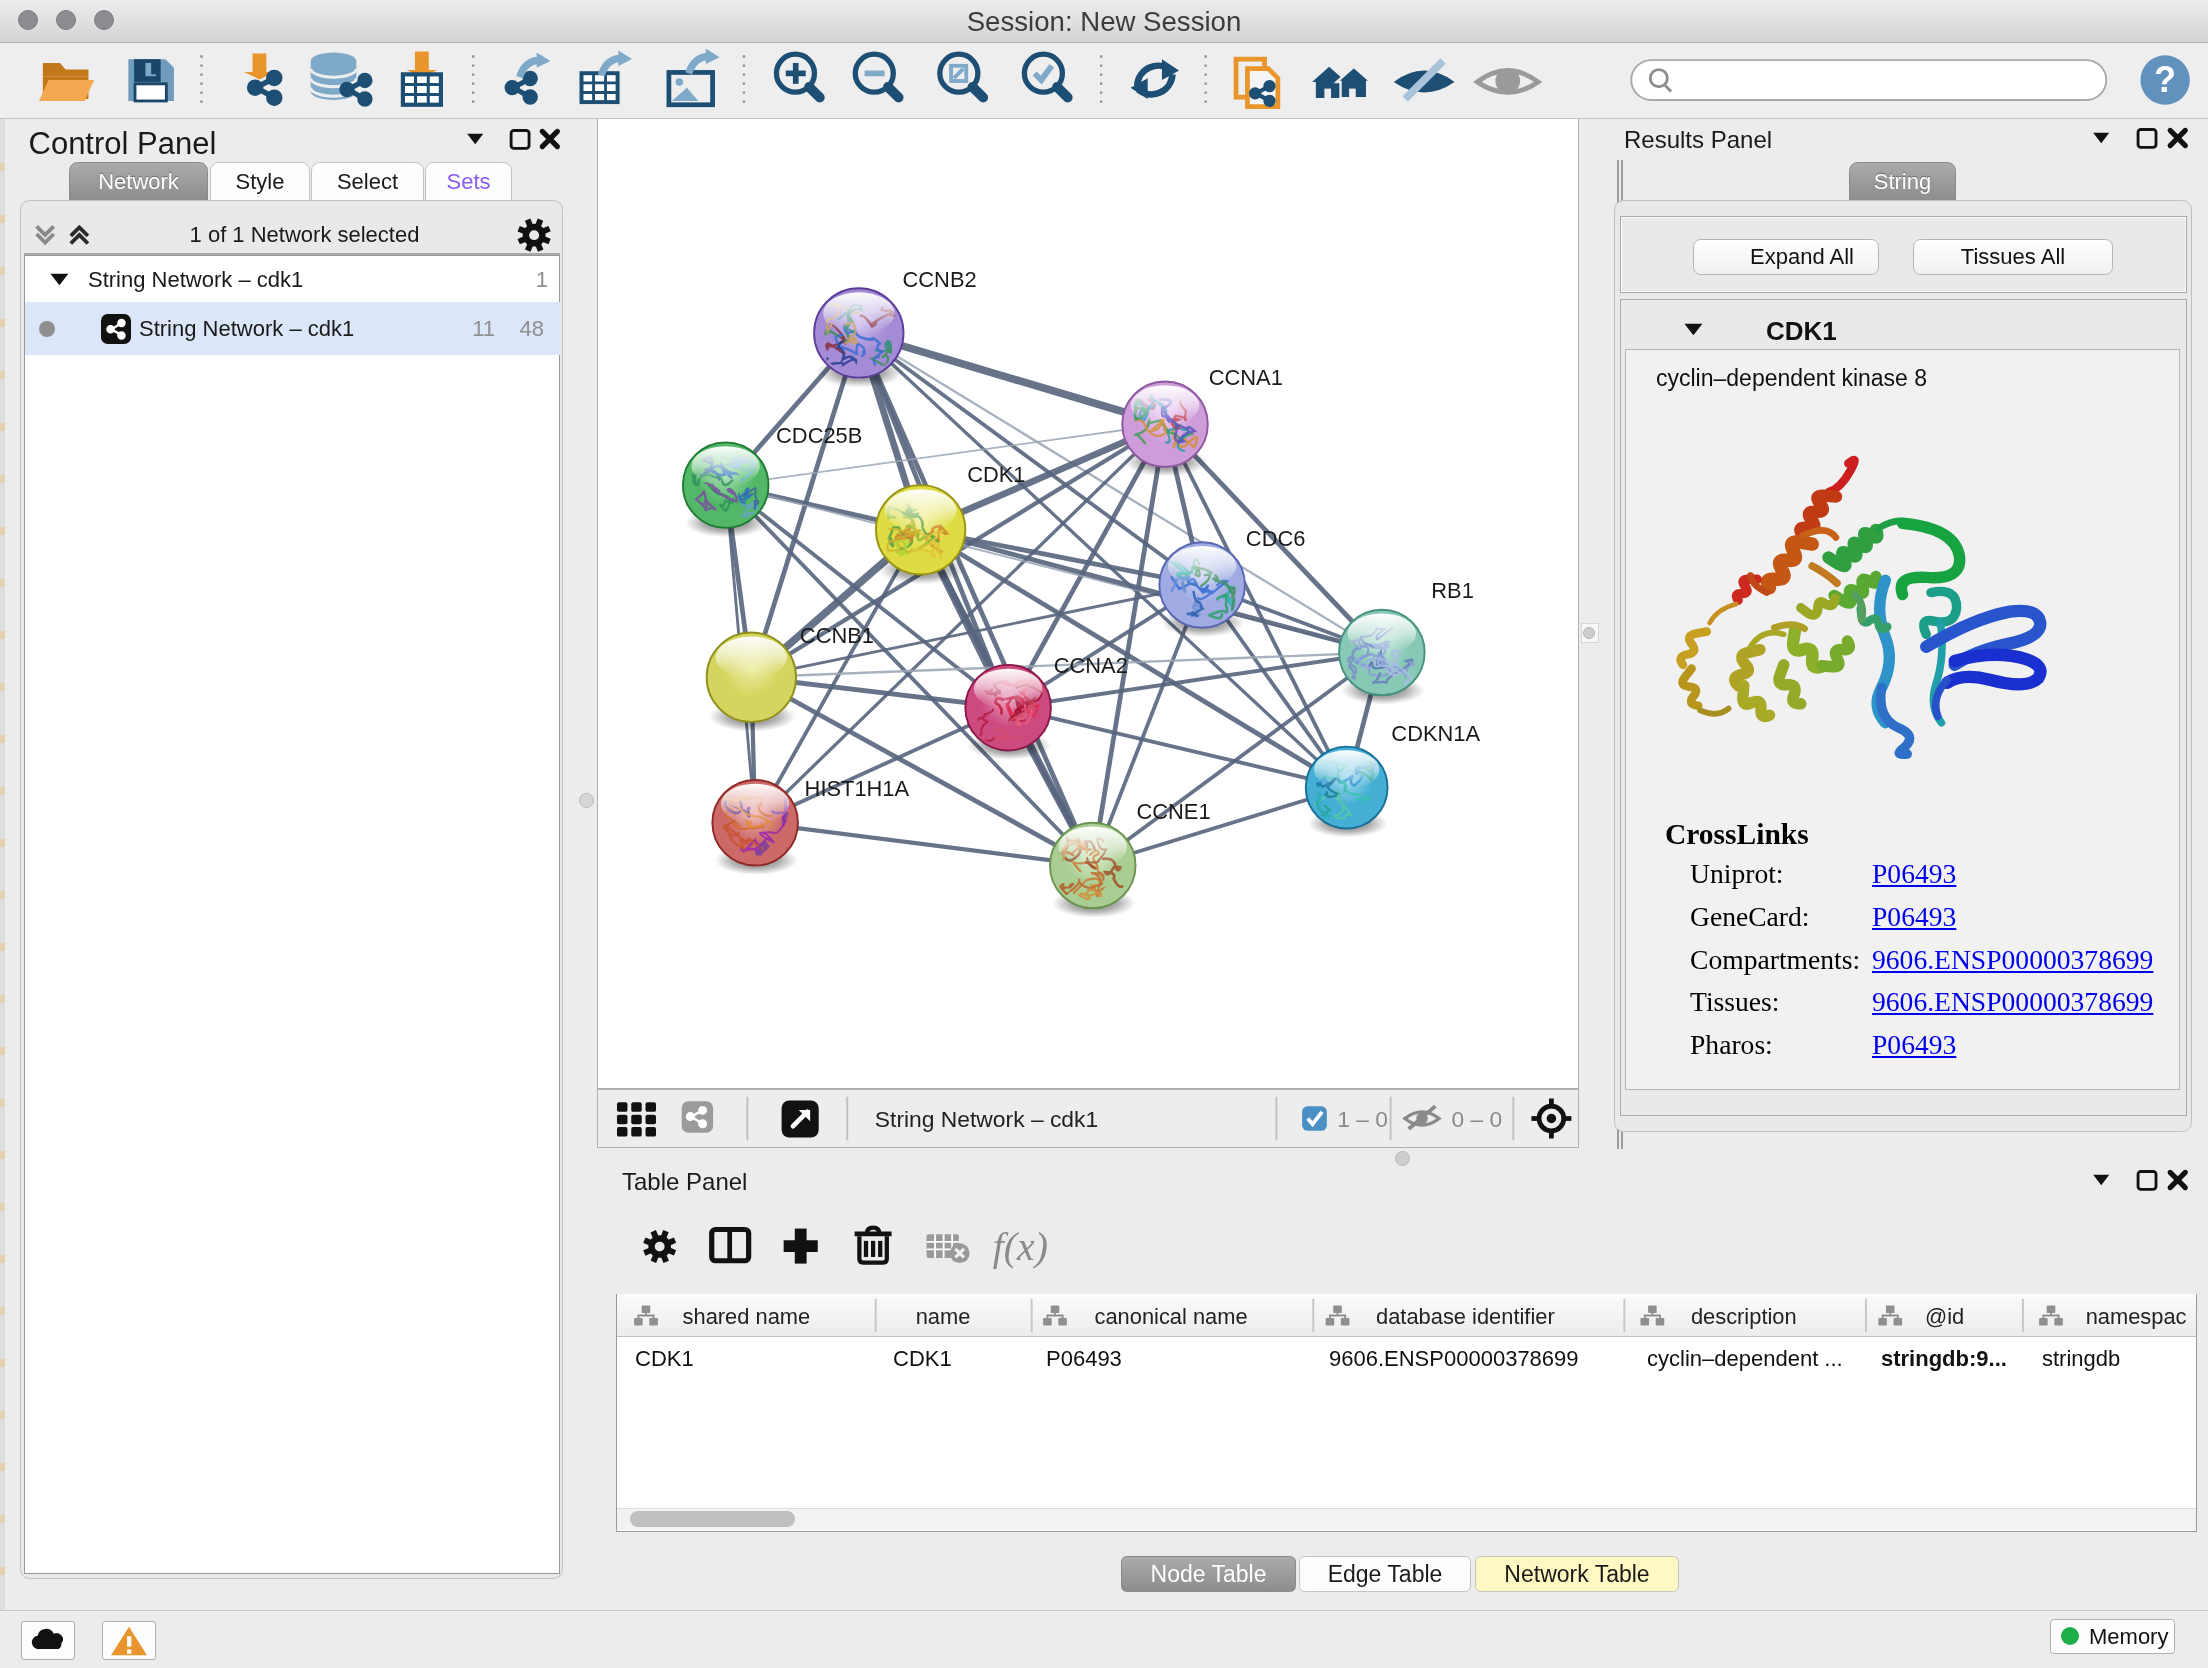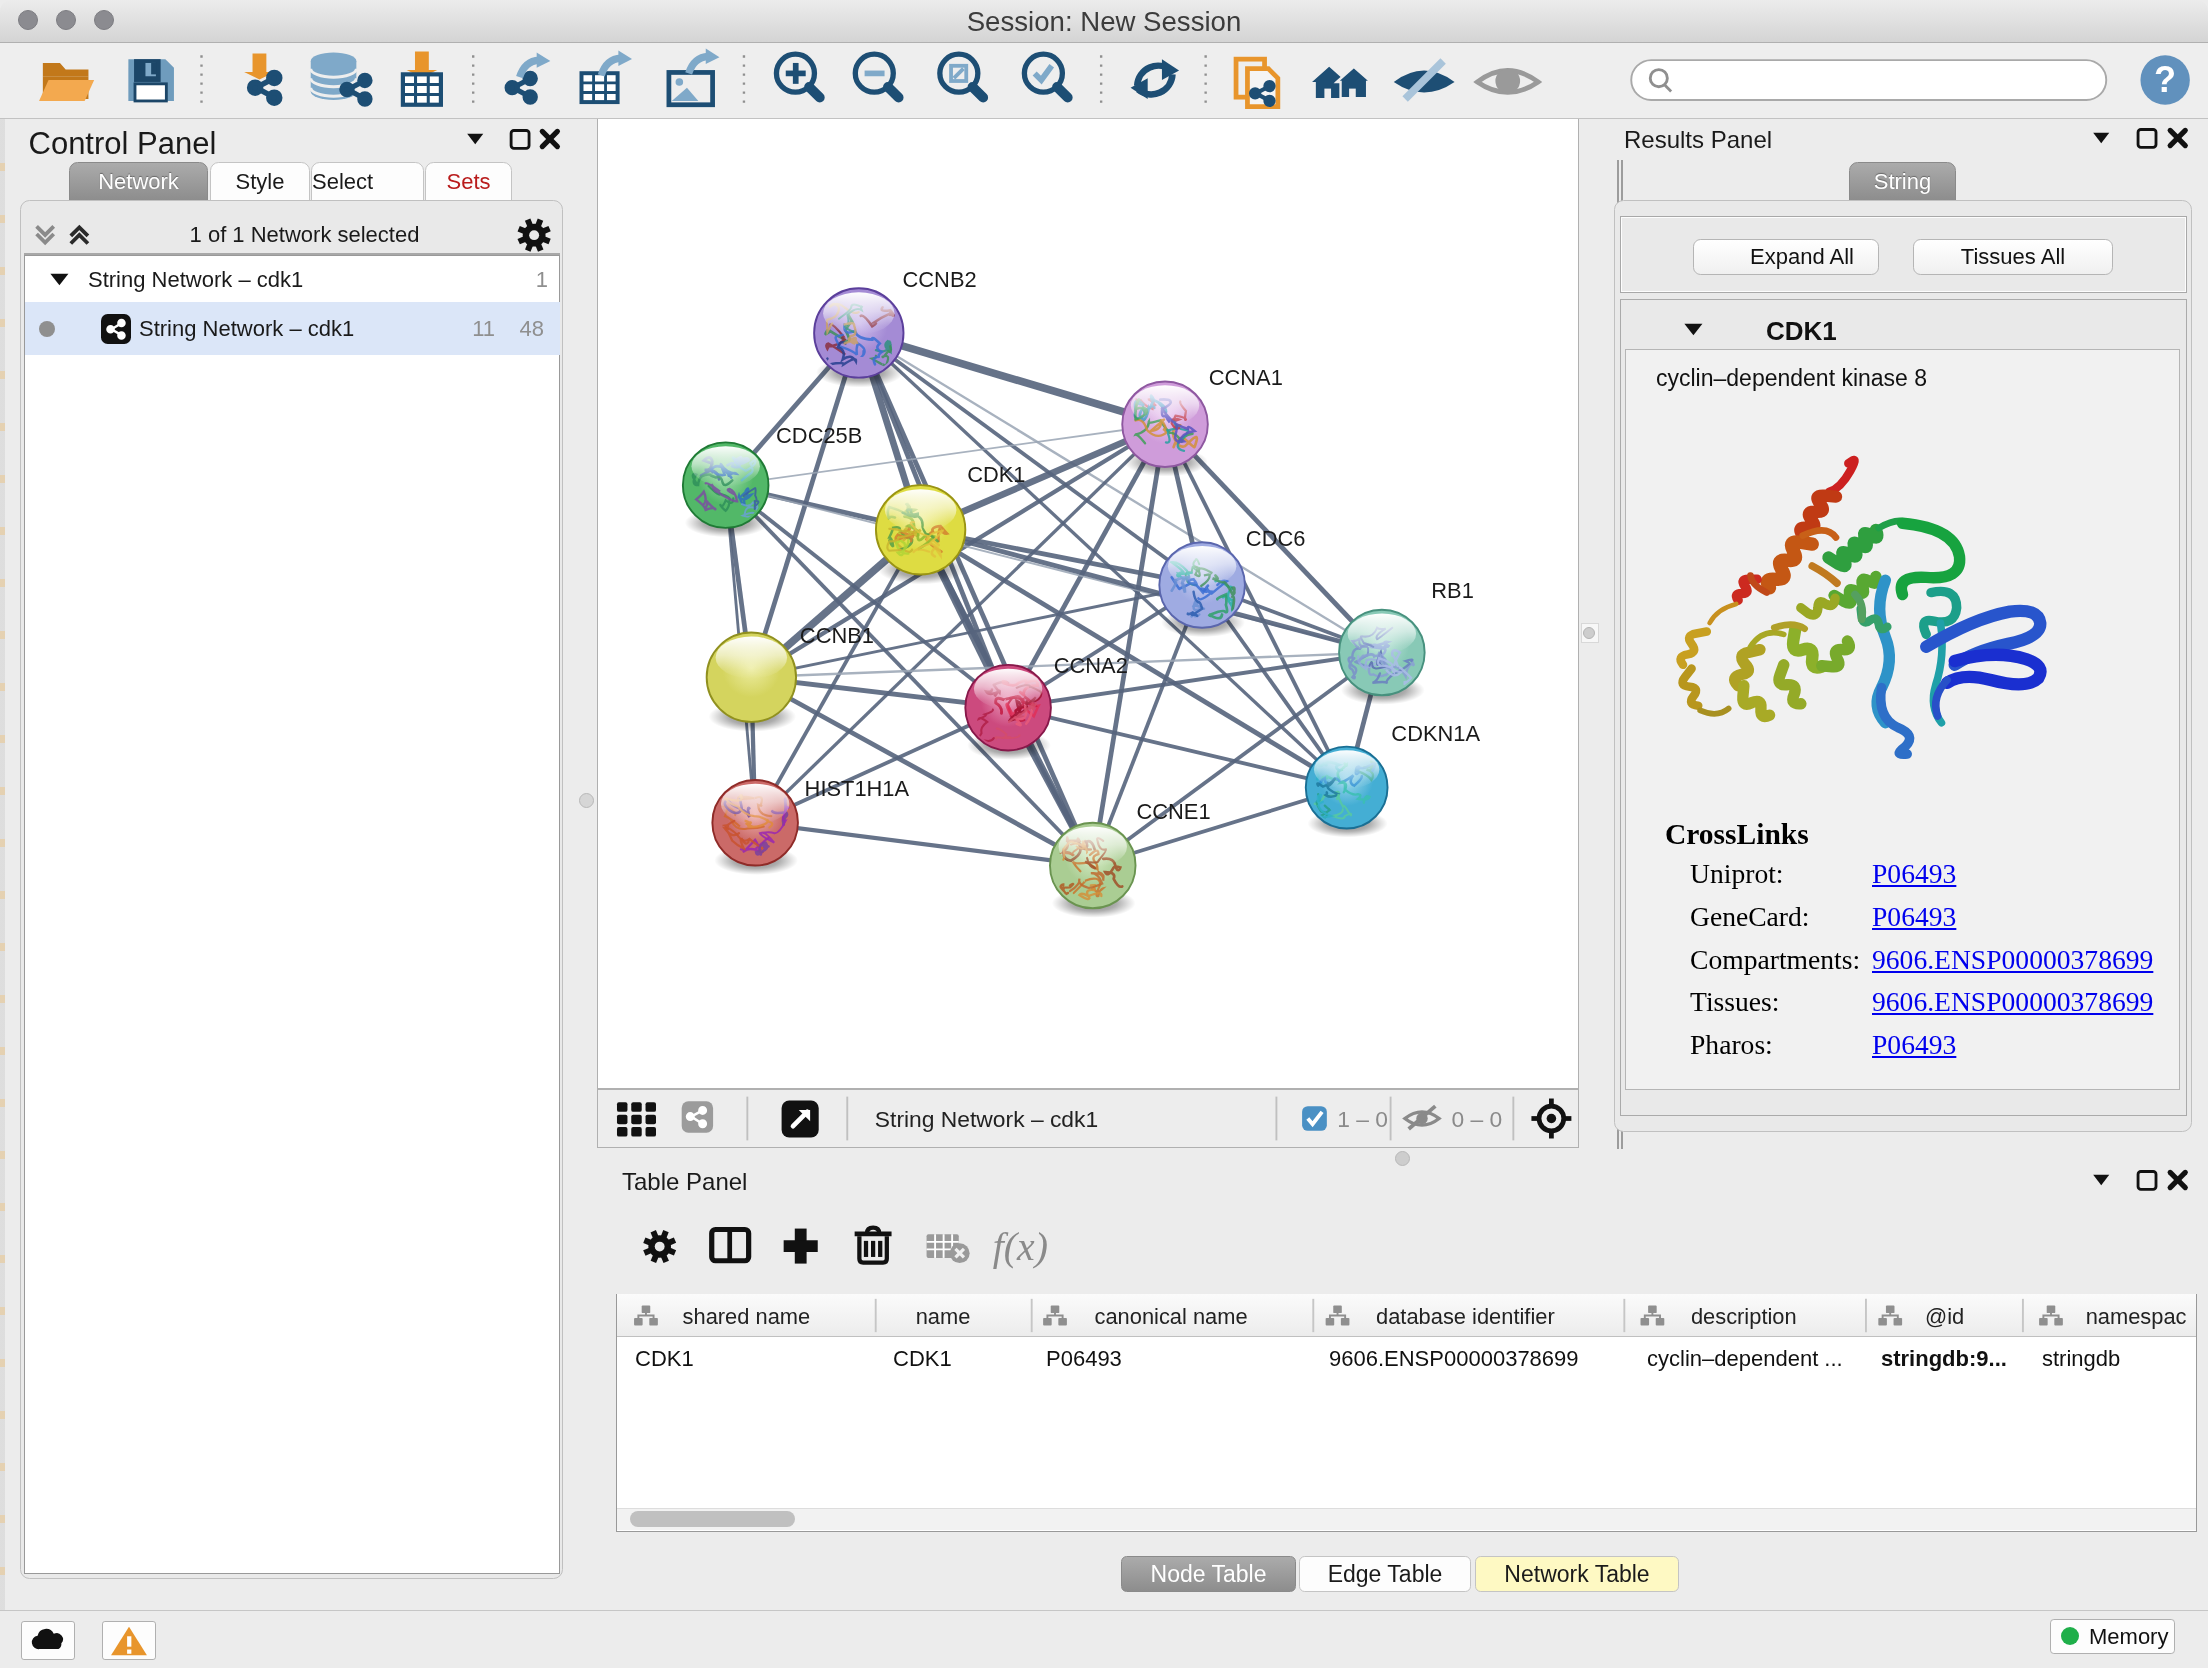--- a/index.html
+++ b/index.html
@@ -132,22 +132,22 @@
 <svg width="114" height="34" style="position:absolute;left:456px;top:122px" viewBox="0 0 120 36">
     <path d="M11.5 12.5 L28.5 12.5 L20 23.5 Z" fill="#111"></path>
     <rect x="58" y="9" width="19" height="19" rx="3" fill="none" stroke="#111" stroke-width="3"></rect>
     <g stroke="#111" stroke-width="5.5" stroke-linecap="round">
       <line x1="91" y1="10" x2="107" y2="26"></line>
       <line x1="107" y1="10" x2="91" y2="26"></line>
     </g>
   </svg>
 <div class="abs" style="left:69px;top:162px;width:139px;height:39px;background:linear-gradient(#ababab,#8d8d8d);color:#fff;border:1px solid #8a8a8a;text-shadow:0 -1px 1px #666;border-radius:8.6px 8.6px 0 0;font-size:22px;text-align:center;line-height:38px;">Network</div>
 <div class="abs" style="left:210px;top:162px;width:100px;height:39px;background:#fdfdfd;color:#1a1a1a;border:1px solid #c4c4c4;border-radius:8.6px 8.6px 0 0;font-size:22px;text-align:center;line-height:38px;">Style</div>
-<div class="abs" style="left:311px;top:162px;width:113px;height:43px;background:#fdfdfd;color:#1a1a1a;border:1px solid #c4c4c4;border-radius:8.6px 8.6px 0 0;font-size:22px;text-align:left;line-height:38px;">Select</div>
-<div class="abs" style="left:425px;top:162px;width:87px;height:39px;background:#fdfdfd;color:#b91c1c;border:1px solid #c4c4c4;border-radius:8.6px 8.6px 0 0;font-size:22px;text-align:center;line-height:38px;">Sets</div>
+<div class="abs" style="left:311px;top:162px;width:113px;height:43px;background:#fdfdfd;color:#1a1a1a;border:1px solid #c4c4c4;border-radius:8.6px 8.6px 0 0;font-size:22px;text-align:center;line-height:38px;">Select</div>
+<div class="abs" style="left:425px;top:162px;width:87px;height:39px;background:#fdfdfd;color:#8b5cf6;border:1px solid #c4c4c4;border-radius:8.6px 8.6px 0 0;font-size:22px;text-align:center;line-height:38px;">Sets</div>
 <div class="abs" style="left:20px;top:200px;width:543px;height:1379px;background:#e9e9e9;border:1px solid #c0c0c0;border-radius:9.5px;"></div>
 <svg width="76" height="38" class="abs" style="left:28.5px;top:215px" viewBox="0 0 80 40">
 <g fill="none" stroke="#8a8a8a" stroke-width="4">
       <path d="M8 12 L17 21 L26 12"></path>
       <path d="M8 20 L17 29 L26 20"></path>
     </g>
 <g fill="none" stroke="#2a2a2a" stroke-width="4">
       <path d="M44 22 L53 13 L62 22"></path>
       <path d="M44 30 L53 21 L62 30"></path>
     </g>

